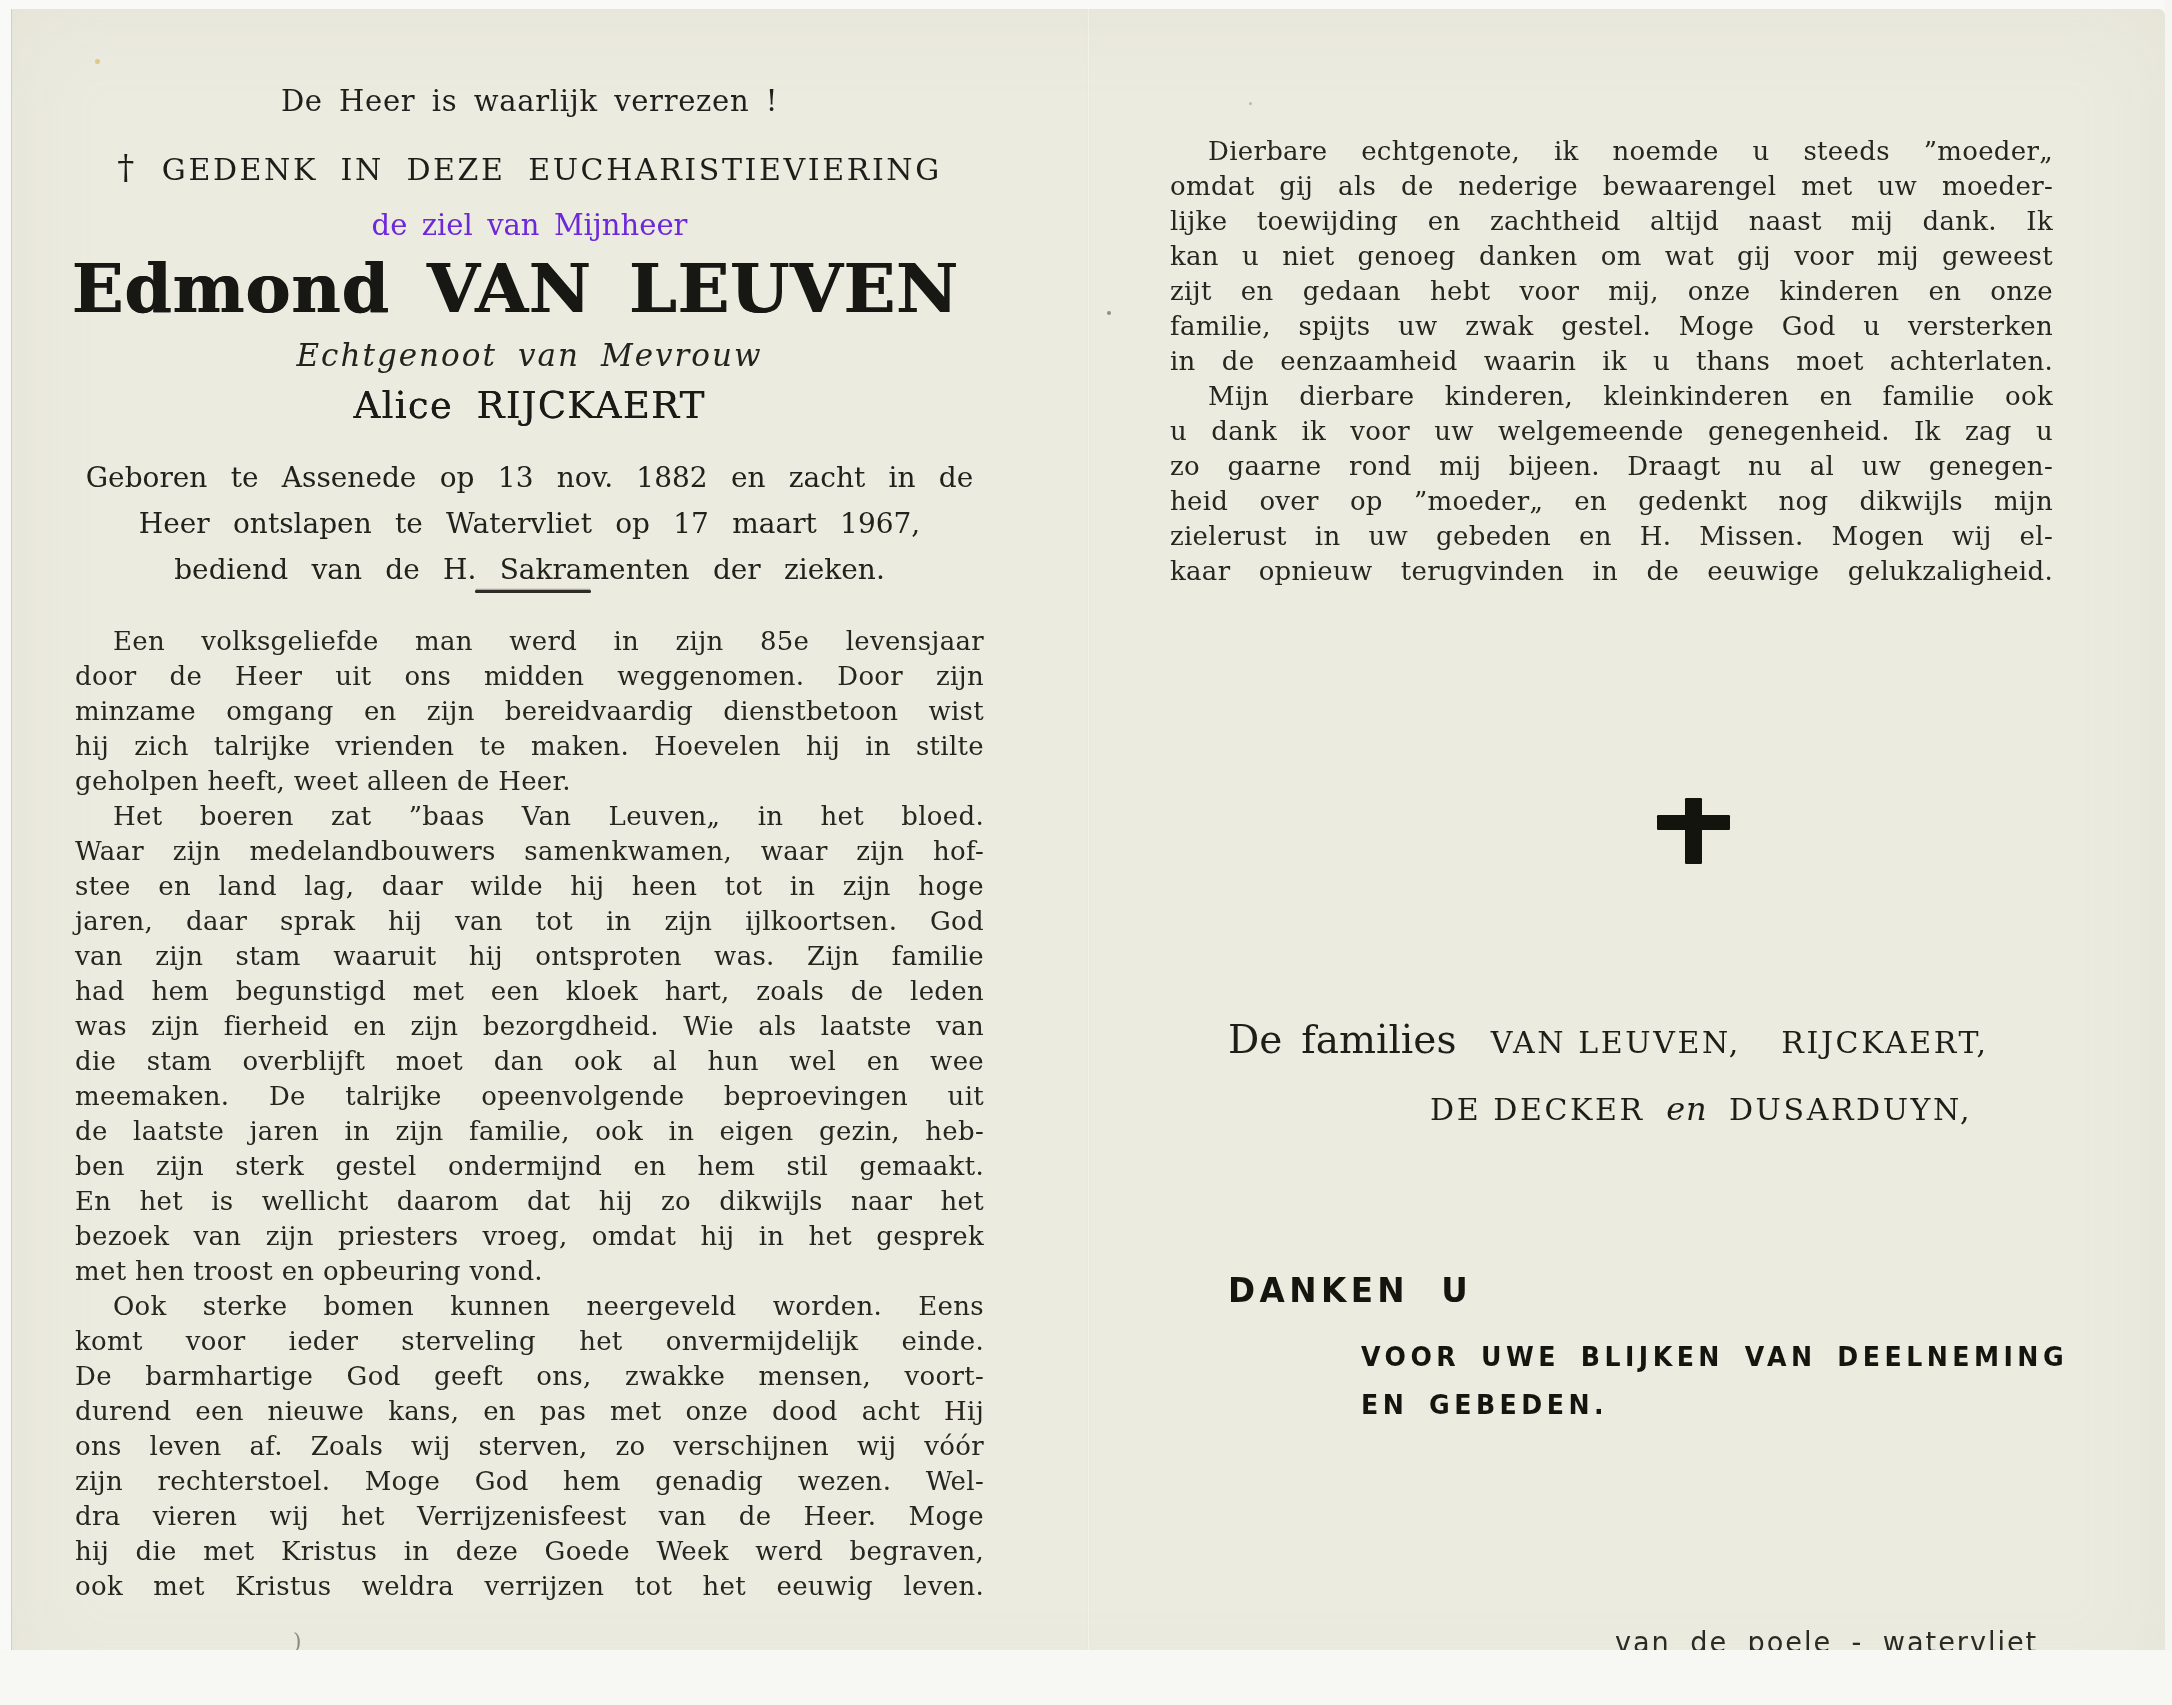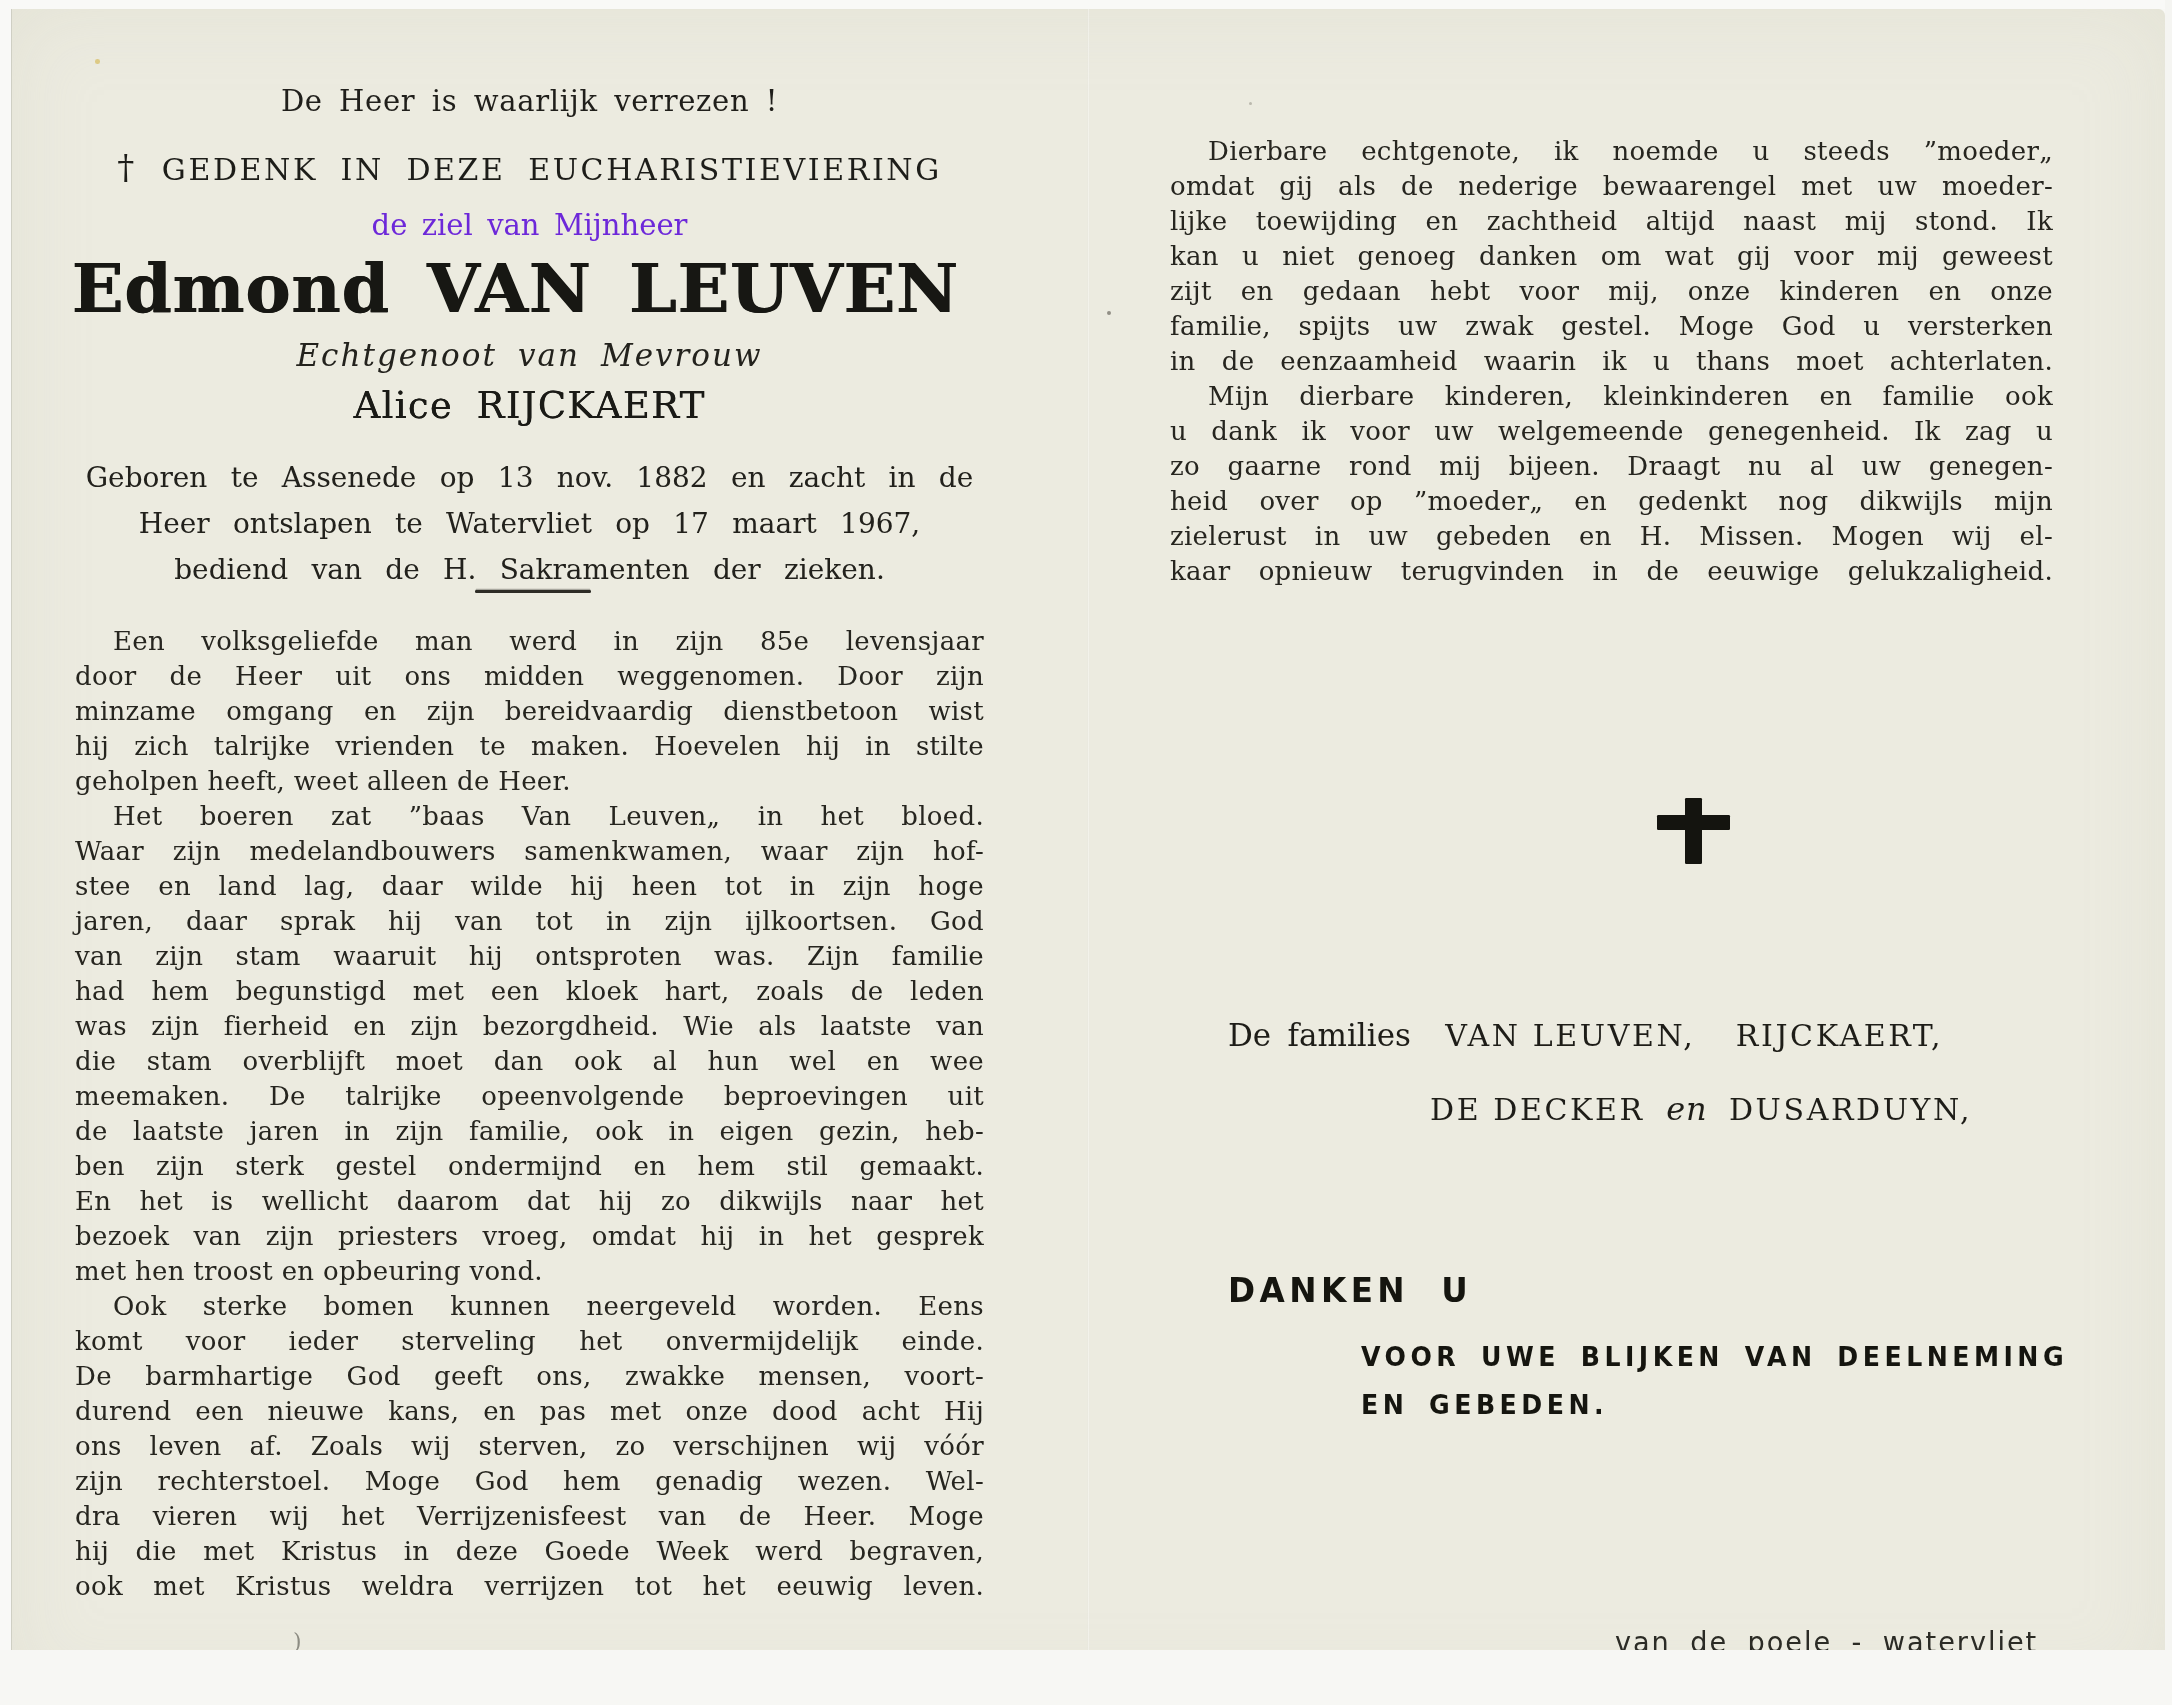--- a/index.html
+++ b/index.html
@@ -39,21 +39,21 @@
   .bline.last{text-align-last:left;}
   .para .bline:first-child{text-indent:38px;}
   .gap33{margin-top:21.6px;} .gap20{margin-top:13px;} .gap22{margin-top:14.4px;}
 
   
   .cross{position:absolute;}
   .cross .vbar{position:absolute;left:1685px;top:798px;width:17px;height:66px;background:#14140f;border-radius:1.3px;}
   .cross .hbar{position:absolute;left:1657px;top:815px;width:73px;height:15px;background:#14140f;border-radius:1.3px;}
   .fam-line{position:absolute;color:#1e1d18;white-space:nowrap;}
   .fam1{left:1228px;top:1017px;}
-  .fam1 .pfx{font-size:31px;word-spacing:6.5px;}
+  .fam1 .pfx{font-size:39px;word-spacing:6.5px;}
   .fam1 .nm{font-size:30px;letter-spacing:2.6px;}
   .fam1 .nm1{margin-left:31px;} .fam1 .nm2{margin-left:37px;}
   .fam2{left:1430px;top:1090px;}
   .fam2 .nm{font-size:30px;letter-spacing:2.6px;}
   .fam2 .mid{font-size:32px;margin:0 18.3px;letter-spacing:0.7px;font-style:italic;}
   .sans{font-family:"DejaVu Sans","Liberation Sans",sans-serif;color:#15150f;}
   .thanks-title{position:absolute;left:1228px;top:1270px;font-size:34px;font-weight:bold;
                 letter-spacing:4.6px;word-spacing:17px;transform:scaleX(.96);transform-origin:left;}
   .thanks-l1{position:absolute;left:1361px;top:1342px;font-size:26px;font-weight:bold;
              letter-spacing:4.6px;word-spacing:7.8px;transform:scaleX(.97);transform-origin:left;}
@@ -125,21 +125,21 @@
         <div class="bline">hij die met Kristus in deze Goede Week werd begraven,</div>
         <div class="bline">ook met Kristus weldra verrijzen tot het eeuwig leven.</div>
       </div>
   </div>
   <div class="stray">)</div>
 
   <div class="col col-right">
     <div class="para">
         <div class="bline">Dierbare echtgenote, ik noemde u steeds ”moeder„</div>
         <div class="bline">omdat gij als de nederige bewaarengel met uw moeder-</div>
-        <div class="bline">lijke toewijding en zachtheid altijd naast mij stond. Ik</div>
+        <div class="bline">lijke toewijding en zachtheid altijd naast mij dank. Ik</div>
         <div class="bline">kan u niet genoeg danken om wat gij voor mij geweest</div>
         <div class="bline">zijt en gedaan hebt voor mij, onze kinderen en onze</div>
         <div class="bline">familie, spijts uw zwak gestel. Moge God u versterken</div>
         <div class="bline">in de eenzaamheid waarin ik u thans moet achterlaten.</div>
       </div>
     <div class="para gap22">
         <div class="bline">Mijn dierbare kinderen, kleinkinderen en familie ook</div>
         <div class="bline">u dank ik voor uw welgemeende genegenheid. Ik zag u</div>
         <div class="bline">zo gaarne rond mij bijeen. Draagt nu al uw genegen-</div>
         <div class="bline">heid over op ”moeder„ en gedenkt nog dikwijls mijn</div>

